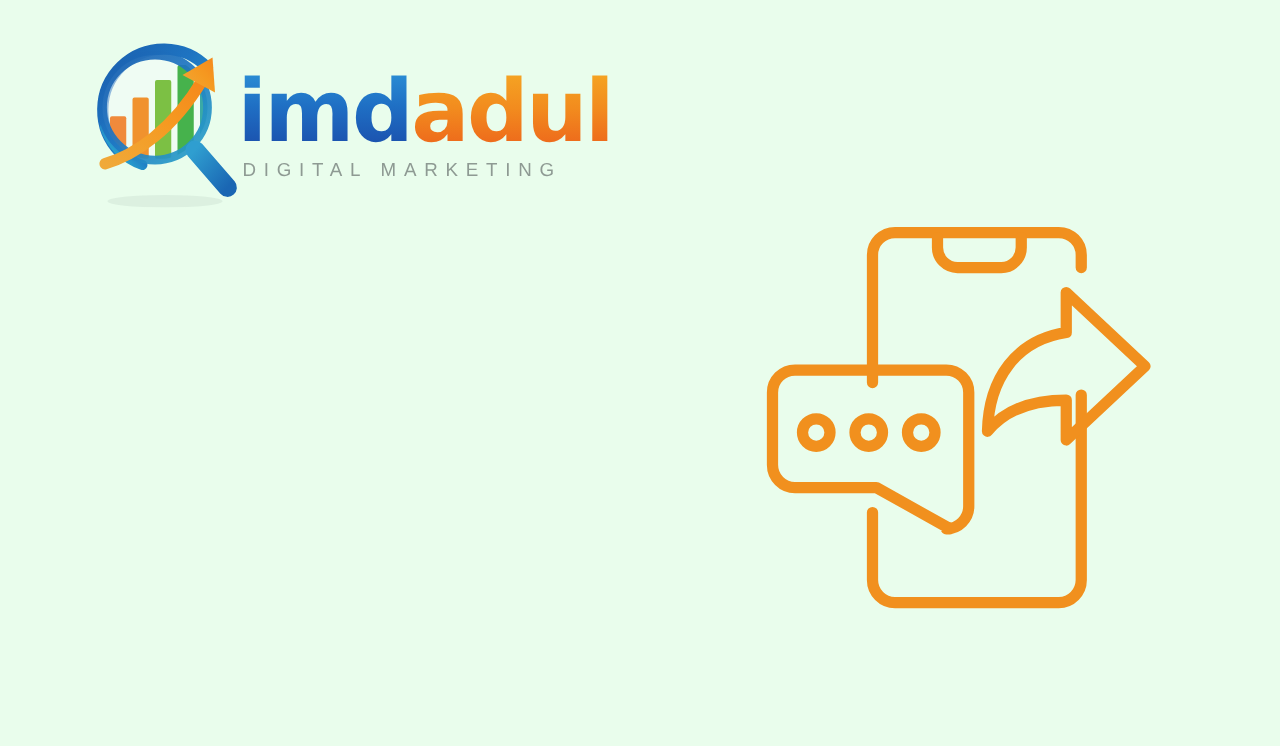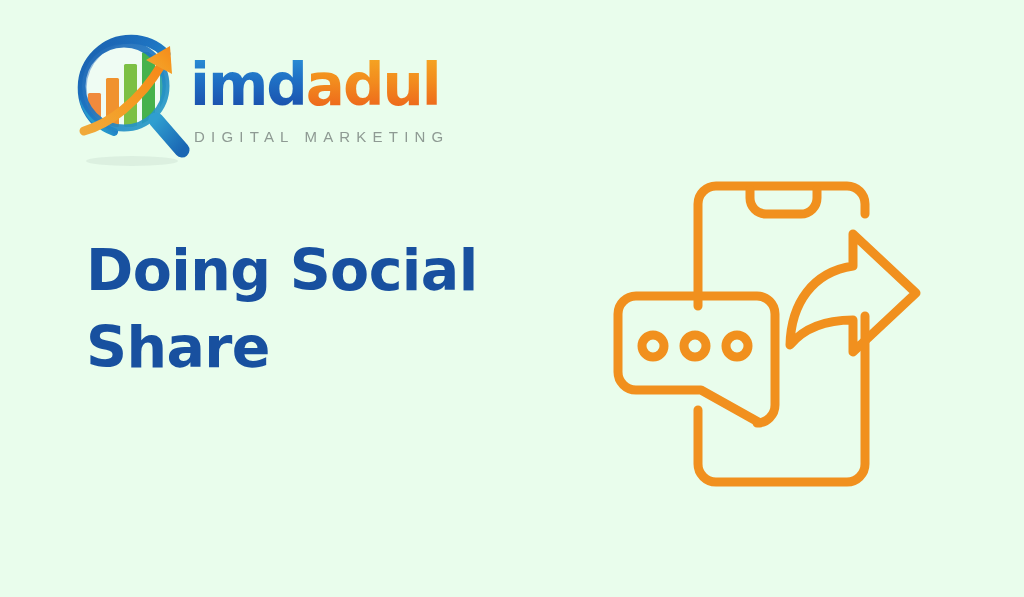--- a/index.html
+++ b/index.html
@@ -42,21 +42,21 @@
   .brand-wordmark {
     position: absolute;
     left: 128px;
     top: 28px;
     width: 330px;
     height: 85px;
     line-height: 1;
     white-space: nowrap;
     font-family: "DejaVu Sans", sans-serif;
     font-weight: bold;
-    font-size: 58px;
+    font-size: 69px;
     letter-spacing: -2px;
   }
 
   .wm-part {
     display: inline-block;
     -webkit-background-clip: text;
     background-clip: text;
     color: transparent;
   }
   .wm-blue {
@@ -161,24 +161,20 @@
       </svg>
     </div>
 
     <div class="brand-wordmark">
       <span class="wm-part wm-blue">imd</span><span class="wm-part wm-orange">adul</span>
     </div>
 
     <div class="brand-tagline">DIGITAL MARKETING</div>
   </div>
 
-  <div class="headline">
-    <span class="ln">Doing Social</span>
-    <span class="ln">Share</span>
-  </div>
 
   <div class="illustration">
     <svg viewBox="0 0 340 345" xmlns="http://www.w3.org/2000/svg" aria-hidden="true">
       <g fill="none" stroke="#f1901e" stroke-width="9" stroke-linecap="round" stroke-linejoin="round">
 
         <path d="M93 138
                  L93 36
                  A18 18 0 0 1 111 18
                  L242 18
                  A18 18 0 0 1 260 36

